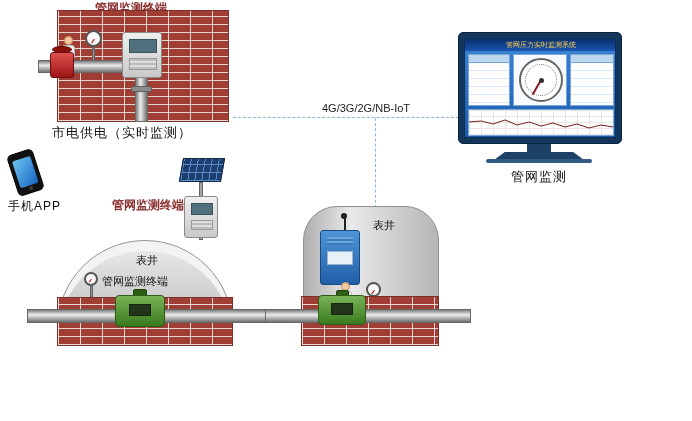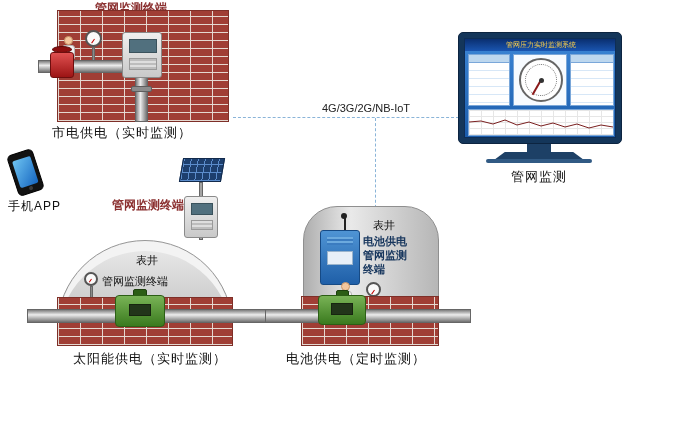--- a/index.html
+++ b/index.html
@@ -155,43 +155,36 @@
   <div class="abs small-label" style="left:136px;top:253px;">表井</div>
   <div class="abs gauge" style="left:84px;top:272px;width:14px;height:14px;"></div>
   <div class="abs small-label" style="left:102px;top:274px;">管网监测终端</div>
   <div class="abs stem" style="left:90px;top:286px;width:3px;height:25px;"></div>
   <div class="abs brick" style="left:57px;top:297px;width:176px;height:49px;"></div>
   <div class="abs pipe-h" style="left:27px;top:309px;width:244px;height:14px;"></div>
   <div class="abs fm-top" style="left:133px;top:289px;width:14px;height:8px;"></div>
   <div class="abs flowmeter" style="left:115px;top:295px;width:50px;height:32px;">
     <div class="abs fm-screen" style="left:13px;top:8px;width:22px;height:12px;"></div>
   </div>
-  <div class="abs caption" style="left:73px;top:350px;">太阳能供电（实时监测）</div>
 
   <div class="abs tank" style="left:303px;top:206px;width:136px;height:94px;"></div>
   <div class="abs small-label" style="left:373px;top:218px;">表井</div>
 
   <div class="abs" style="left:344px;top:218px;width:2px;height:13px;background:#222;"></div>
   <div class="abs" style="left:341px;top:213px;width:6px;height:6px;background:#222;border-radius:50%;"></div>
   <div class="abs" style="left:320px;top:230px;width:40px;height:55px;background:linear-gradient(180deg,#4f94d4,#1f5fa8);border:1px solid #164a85;border-radius:3px;">
     <div class="abs" style="left:6px;top:6px;width:26px;height:8px;background:repeating-linear-gradient(0deg,#3b7cc0 0 2px,#6caade 2px 4px);"></div>
     <div class="abs" style="left:6px;top:20px;width:26px;height:14px;background:#e8f0f8;border:1px solid #9ab4cc;"></div>
-  </div>
-  <div class="abs" style="left:363px;top:234px;width:56px;font-size:11px;font-weight:bold;color:#17365d;line-height:14px;">
-    <div>电池供电</div>
-    <div>管网监测</div>
-    <div>终端</div>
   </div>
 
   <div class="abs worker-head" style="left:341px;top:282px;width:9px;height:9px;"></div>
   <div class="abs worker-body" style="left:338px;top:291px;width:14px;height:14px;"></div>
   <div class="abs gauge" style="left:366px;top:282px;width:15px;height:15px;"></div>
   <div class="abs stem" style="left:372px;top:296px;width:3px;height:15px;"></div>
 
   <div class="abs brick" style="left:301px;top:296px;width:138px;height:50px;"></div>
   <div class="abs pipe-h" style="left:265px;top:309px;width:206px;height:14px;"></div>
   <div class="abs fm-top" style="left:336px;top:290px;width:13px;height:7px;"></div>
   <div class="abs flowmeter" style="left:318px;top:295px;width:48px;height:30px;">
     <div class="abs fm-screen" style="left:12px;top:7px;width:22px;height:12px;"></div>
   </div>
-  <div class="abs caption" style="left:286px;top:350px;">电池供电（定时监测）</div>
 
 </div>
 
 </body></html>

